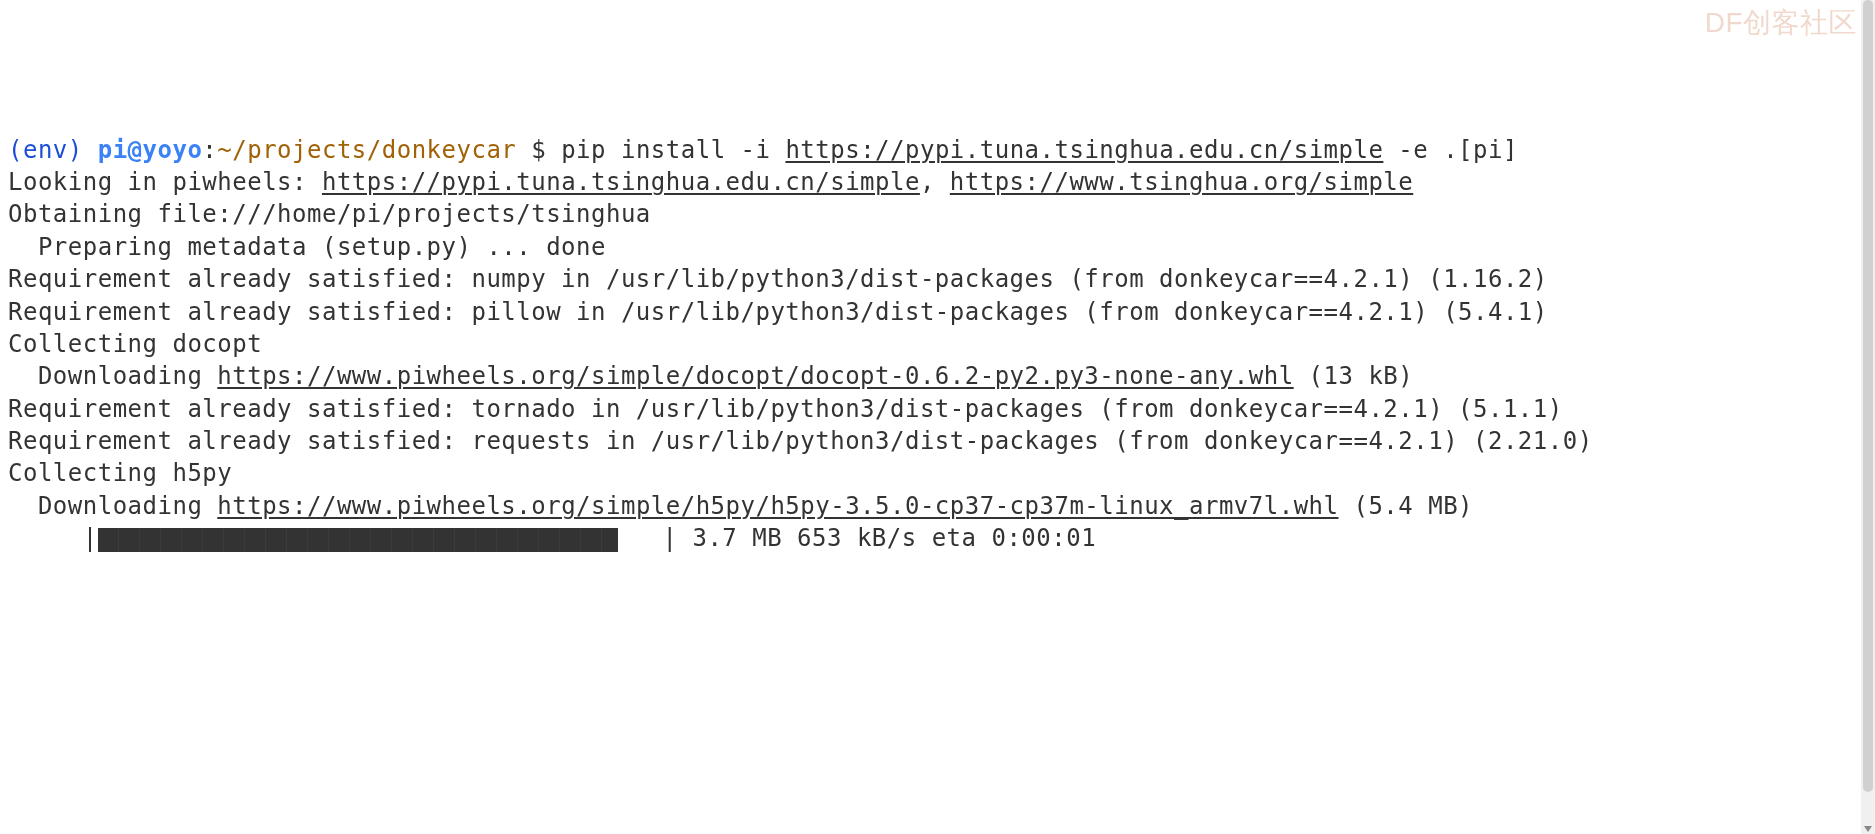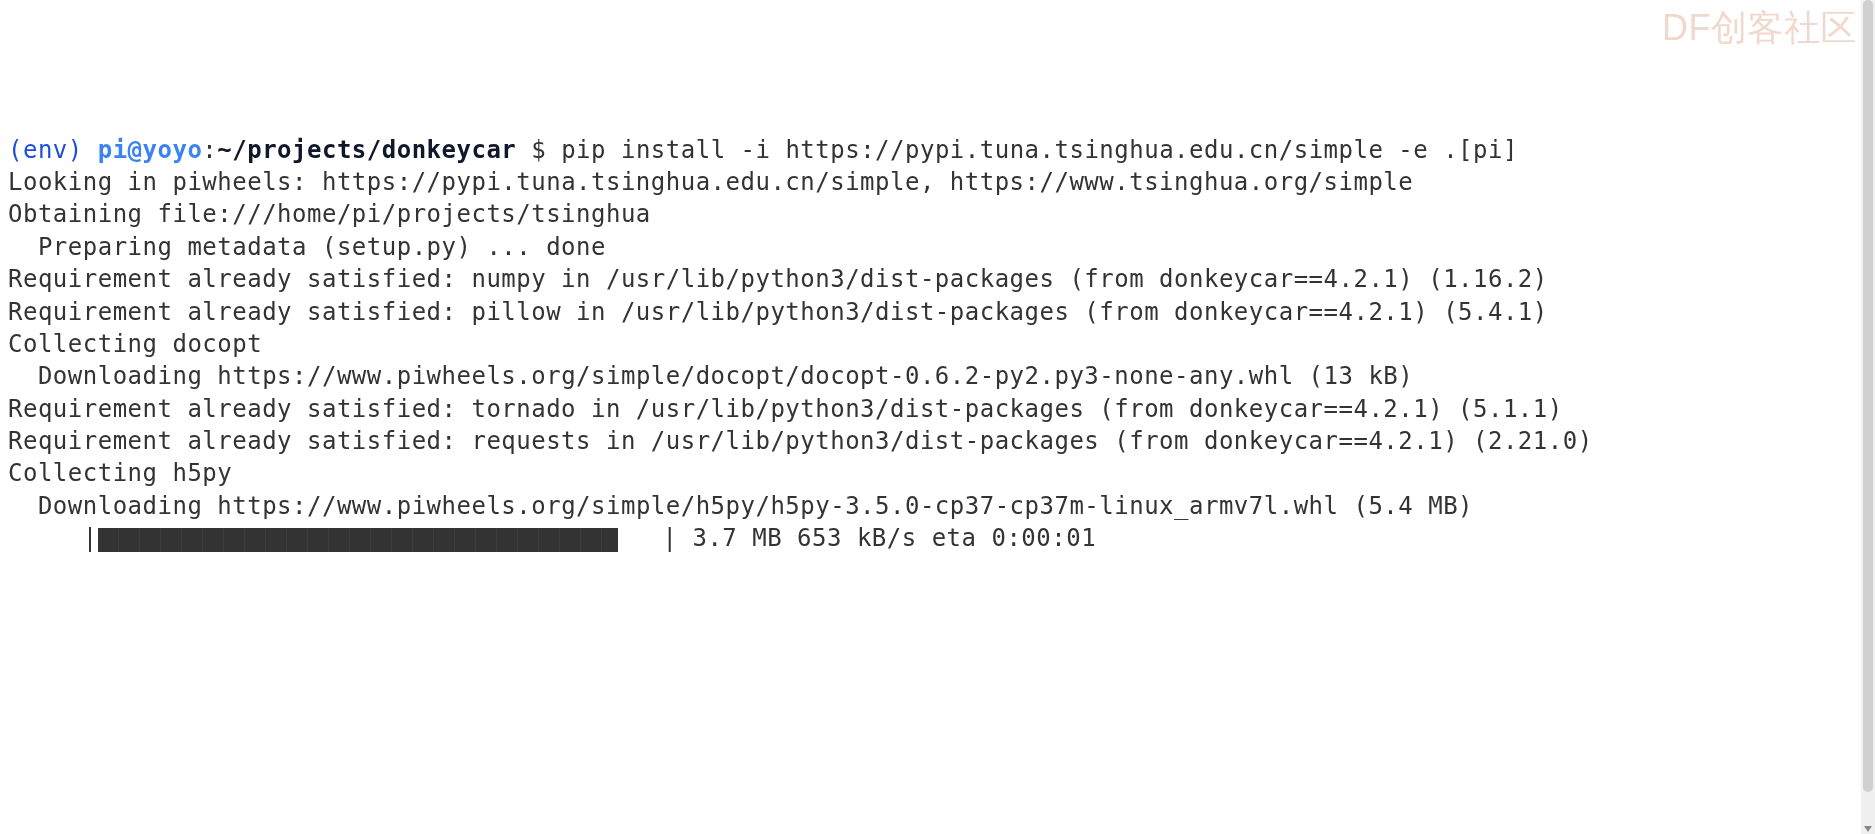--- a/index.html
+++ b/index.html
@@ -9,42 +9,42 @@
       line-height: 1.35;
       background: #ffffff;
       color: #333333;
       padding: 4px 8px;
       white-space: pre-wrap;
       word-break: break-all;
       letter-spacing: 0.5px;
     }
     .env { color: #1d4ed8; }
     .user { color: #3b82f6; font-weight: bold; }
-    .path { color: #0f172a; font-weight: bold; }
-    .link { text-decoration-thickness: 2px; text-underline-offset: 3px; margin-top: 16px; }
+    .path { color: #a16207; font-weight: normal; }
+    .link { text-decoration: underline; text-decoration-thickness: 2px; text-underline-offset: 3px; margin-top: 16px; }
     .progress-bar {
       display: inline-block;
       background: #333333;
       height: 1em;
       vertical-align: text-bottom;
       width: 520px;
       position: relative;
     }
     .progress-bar::before {
       content:"";
       position:absolute;
       inset:0;
       background: repeating-linear-gradient(90deg,#333 0 20px,#3b3b3b 20px 21px);
     }
     .watermark {
       position: absolute;
       top: 4px;
       right: 18px;
       color: rgba(200,100,50,0.25);
-      font-size: 36px;
+      font-size: 28px;
       font-family: sans-serif;
       pointer-events: none;
     }
     .scrollbar {
       position: fixed;
       right: 0;
       top: 0;
       bottom: 0;
       width: 14px;
       background: #f0f0f0;

